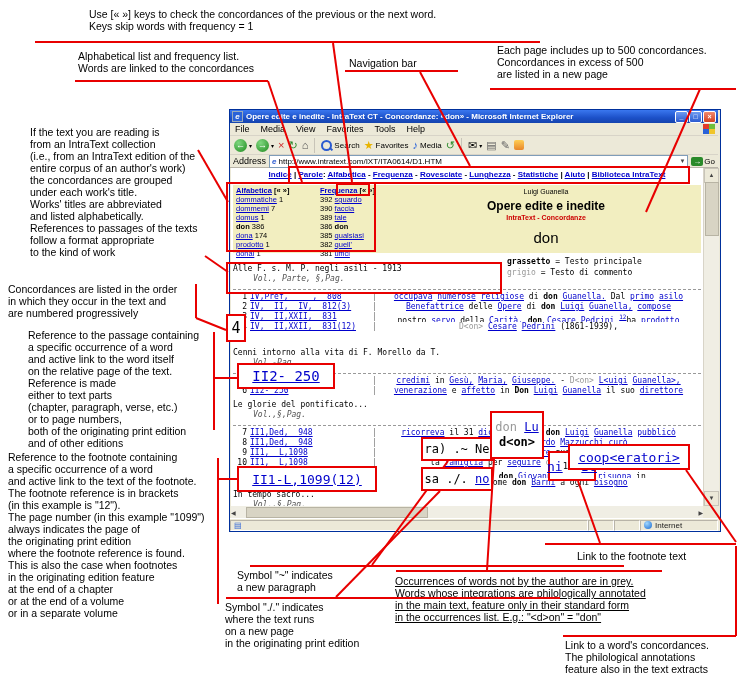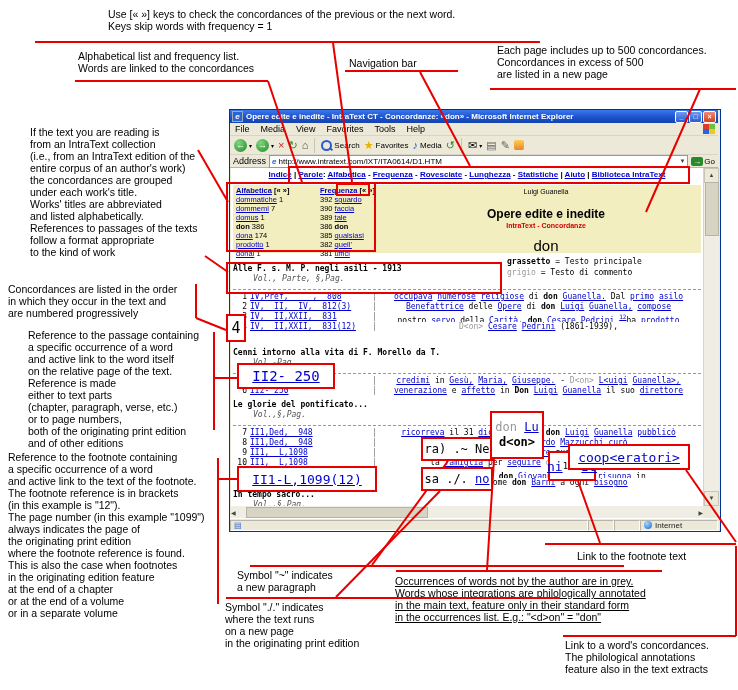--- a/index.html
+++ b/index.html
@@ -1,20 +1,20 @@
 <!DOCTYPE html>
 <html><head>
 <meta charset="utf-8">
 <style>
   html,body{margin:0;padding:0;background:#fff;}
   #stage{position:relative;width:738px;height:690px;background:#fff;overflow:hidden;
          font-family:"Liberation Sans",sans-serif;}
   
   .ann{position:absolute;font-size:10.5px;line-height:12px;color:#000;white-space:pre-line;z-index:4;}
-  #t1{left:108px;top:8px;width:460px;}
+  #t1{left:89px;top:8px;width:460px;}
   #t2{left:78px;top:50px;}
   #t3{left:349px;top:57px;}
   #t4{left:497px;top:44px;}
   #t5{left:30px;top:126px;}
   #t6{left:8px;top:283px;}
   #t7{left:28px;top:329px;}
   #t8{left:8px;top:451px;}
   #t9{left:237px;top:569px;}
   #t10{left:225px;top:601px;}
   #t11{left:395px;top:575px;text-decoration:underline;}
@@ -87,29 +87,29 @@
   .nlink{color:#0000cc;text-decoration:underline;}
   .nsep{color:#000;}
   #yellow{position:absolute;left:2px;top:17px;width:468px;height:68px;background:#f2eec0;}
   #wordlist{position:absolute;left:2px;top:18px;width:146px;font-size:7.5px;line-height:9px;display:flex;gap:22px;padding-left:3px;}
   .wcol{width:68px;}
   .whead{font-weight:bold;}
   .wlink{color:#0000cc;text-decoration:underline;}
   .wbold{font-weight:bold;color:#000;}
   #titleblock{position:absolute;left:186px;top:20px;width:258px;text-align:center;}
   #tb-author{font-size:7px;}
-  #tb-work{font-size:12px;font-weight:bold;margin-top:12px;}
+  #tb-work{font-size:12px;font-weight:bold;margin-top:4px;}
   #tb-sub{font-size:7px;color:#cc0000;font-weight:bold;margin-top:1px;}
   #tb-word{font-size:15px;margin-top:8px;}
   #legend{position:absolute;left:276px;top:88px;font-family:"DejaVu Sans Mono",monospace;font-size:8px;line-height:11px;}
   .lg-bold{font-weight:bold;}
   .lg-grey{color:#999;}
   .section{position:absolute;width:468px;font-family:"DejaVu Sans Mono",monospace;font-size:8px;color:#000;}
   #sec0{left:2px;top:96px;} #sec1{left:2px;top:180px;} #sec2{left:2px;top:232px;} #sec3{left:2px;top:322px;}
-  .sec-title{font-weight:bold;font-size:8px;line-height:10px;}
+  .sec-title{font-weight:normal;font-size:8px;line-height:10px;}
   .sec-sub{font-style:italic;color:#555;margin-left:20px;line-height:10px;}
   .rows{margin-top:5px;border-top:1px dashed #999;padding-top:2px;}
   .crow{display:flex;height:10px;line-height:10px;white-space:pre;}
   .cnum{width:14px;text-align:right;margin-right:3px;}
   .cref{width:118px;overflow:hidden;}
   .cpipe{color:#777;margin:0 4px;}
   .ctext{flex:1;text-align:center;overflow:hidden;}
   .clink{color:#0000cc;text-decoration:underline;}
   .cbold{font-weight:bold;}
   .cgrey{color:#999;}

